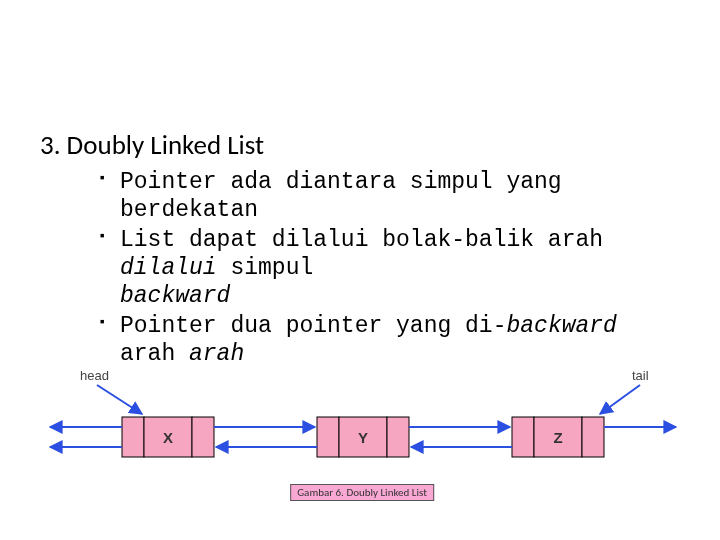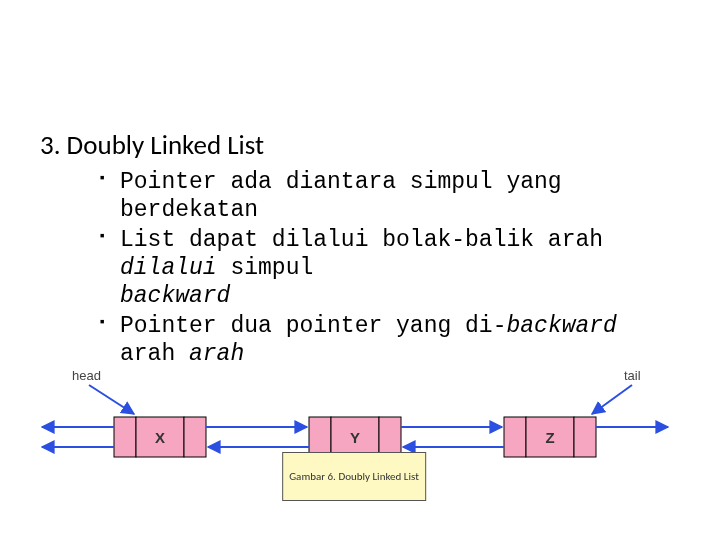--- a/index.html
+++ b/index.html
@@ -41,35 +41,35 @@
     content: "\25AA"; 
     position: absolute;
     left: 0;
     top: 2px;
     font-size: 14px;
   }
   .italic { font-style: italic; }
 
   .diagram-wrap {
     position: absolute;
-    left: 34px;
+    left: 42px;
     top: 362px;
     width: 640px;
     height: 140px;
   }
   .diagram-caption {
     position: absolute;
     left: 50%;
     transform: translateX(-50%);
     bottom: 1px;
     font-size: 11px;
     color: #333;
     border: 1px solid #555;
-    background: #fef9c3;
-    padding: 17px 6px;
+    background: #f9a8d4;
+    padding: 1px 6px;
     white-space: nowrap;
     text-align: center;
   }
 </style>
 </head>
 <body>
 
 <div class="slide">
 
   <div class="heading">3. Doubly Linked List</div>

